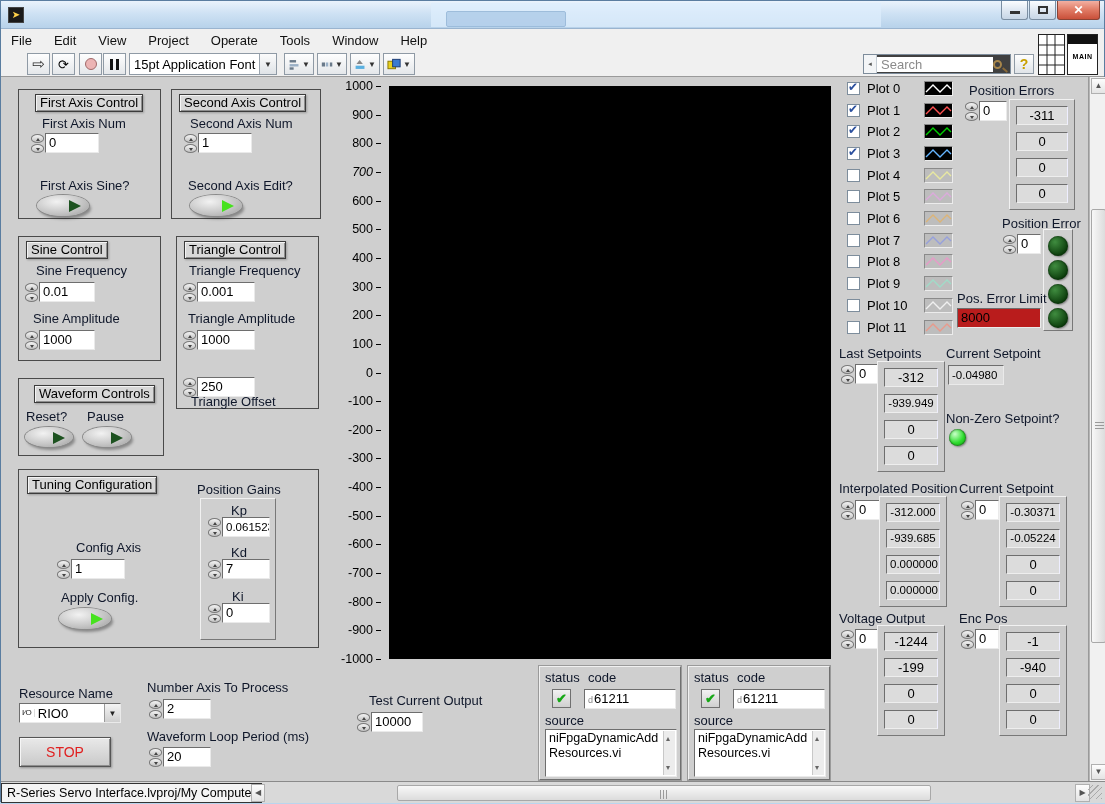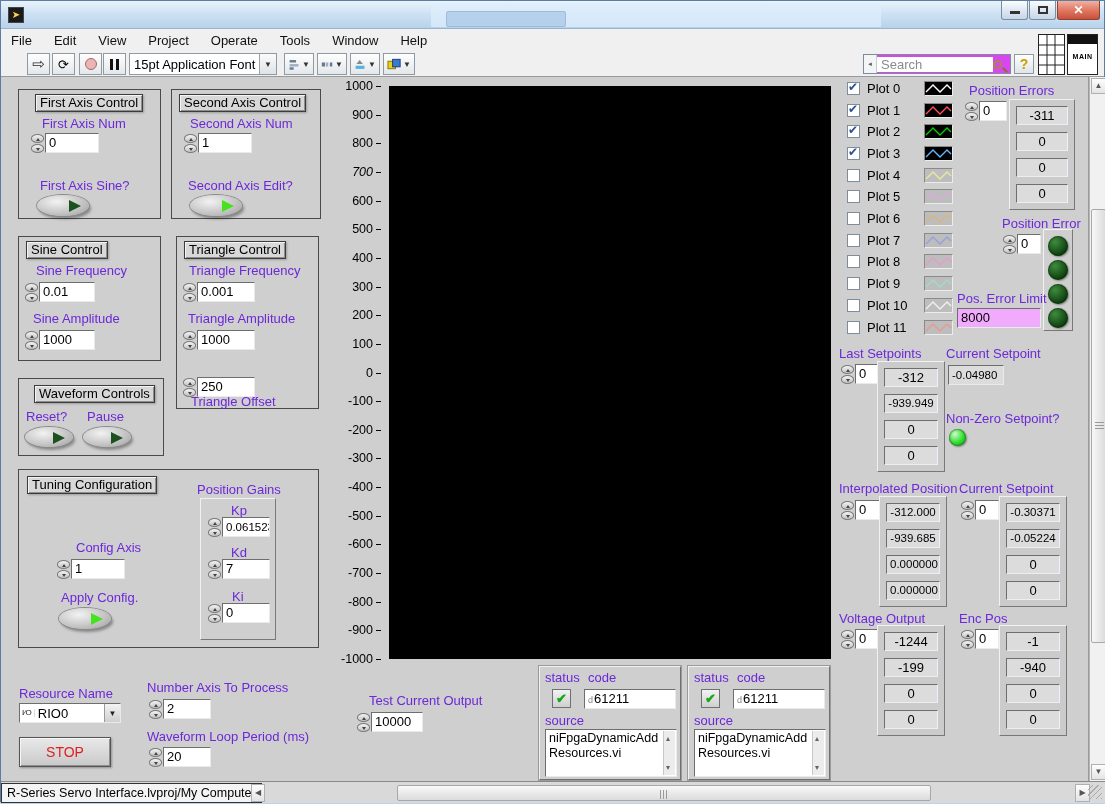--- a/index.html
+++ b/index.html
@@ -31,37 +31,37 @@
   .runarrow { font-size:15px; color:#2a2a2a; }
   .circ { width:12px; height:12px; border-radius:50%; background:#ecb4b4; border:1px solid #a06a6a; }
   .pbar { display:inline-block; width:3px; height:11px; background:#111; margin:0 1.5px; }
   .fontcombo { position:absolute; left:128px; top:2px; width:148px; height:22px; border:1px solid #8f9aa5; background:#fff;
     font-size:13px; display:flex; align-items:center; padding:0 4px; }
   .fc-drop { position:absolute; right:0; top:0; width:17px; height:20px; background:linear-gradient(#fbfbfb,#dfe3e7); border-left:1px solid #9aa4ae;
     font-size:8px; color:#333; display:flex; align-items:center; justify-content:center; }
   .tcombo { position:absolute; top:2px; height:22px; border:1px solid #8f9aa5; background:linear-gradient(#fefefe,#e4e7ea);
     display:flex; align-items:center; padding:0 3px; gap:2px; font-size:8px; color:#333; }
   .mini { width:15px; height:15px; }
-  .searchwrap { position:absolute; left:862px; top:3px; width:148px; height:20px; background:#d946ef; border:1px solid #7d8c9b; display:flex; align-items:center; }
+  .searchwrap { position:absolute; left:862px; top:3px; width:148px; height:20px; background:#404040; border:1px solid #7d8c9b; display:flex; align-items:center; }
   .sw-drop { width:13px; height:100%; border-right:1px solid #c5cdd5; background:#f3f5f7; font-size:7px; color:#555; display:flex; align-items:center; justify-content:center; }
   .searchinput { flex:1; border:none; outline:none; font-size:13px; padding:0 4px; color:#333; font-family:"Liberation Sans",sans-serif; min-width:0; }
   .searchinput::placeholder { color:#8a8a8a; }
   .mag { width:9px; height:9px; border:2px solid #a8864a; border-radius:50%; position:relative; margin-right:8px; }
   .mag::after { content:""; position:absolute; left:7px; top:7px; width:6px; height:2px; background:#8a6a38; transform:rotate(40deg); }
   .helpbtn { position:absolute; left:1013px; top:3px; width:20px; height:20px; border:1px solid #8f9aa5; background:linear-gradient(#fefefe,#e0e4e8);
     color:#c8a000; font-weight:bold; font-size:14px; text-align:center; line-height:18px; }
   .grid-icon { position:absolute; left:1037px; top:33px; width:27px; height:41px; background:#fff; border:1px solid #222; }
   .grid-icon svg { display:block; }
   .main-icon { position:absolute; left:1066px; top:33px; width:31px; height:41px; background:#fff; border:1px solid #222; }
   .main-icon .bar { height:9px; background:#111; }
   .main-icon .mtxt { font-size:7px; font-weight:bold; text-align:center; margin-top:9px; letter-spacing:.5px; }
 
   
   .panel { position:absolute; left:0; top:76px; width:1088px; height:704px; background:#cfcfcf; overflow:hidden; border-right:1px solid #9a9a9a; }
-  .lbl { position:absolute; font-size:13px; color:#6d28d9; white-space:nowrap; }
+  .lbl { position:absolute; font-size:13px; color:#0f172a; white-space:nowrap; }
   .sm { font-size:11.5px !important; }
   .gbox { position:absolute; border:1px solid #4a4a4a; }
   .chip { position:absolute; background:#d8d8d8; border:1px solid #3c3c3c; padding:0 4px; font-size:13px; height:18px; line-height:16px;
     box-shadow:inset 1px 1px 0 #f4f4f4, inset -1px -1px 0 #8e8e8e, 1px 1px 2px rgba(0,0,0,.25); white-space:nowrap; }
   .field { position:absolute; background:#fff; height:20px; font-size:13px; line-height:18px; padding:0 3px;
     border:1px solid; border-color:#6e6e6e #eaeaea #eaeaea #6e6e6e; }
   .spin { position:absolute; width:13px; height:20px; }
   .spin i { position:absolute; left:0; width:13px; height:9px; background:linear-gradient(#f4f4f4,#c2c2c2); border:1px solid #7a7a7a; border-radius:50%/45%; }
   .spin i.up { top:0; } .spin i.dn { top:10px; }
   .spin i.up::after { content:""; position:absolute; left:3.5px; top:2.5px; border-left:2.5px solid transparent; border-right:2.5px solid transparent; border-bottom:3.5px solid #444; }
@@ -478,21 +478,21 @@
         <i class="dn"></i>
       </span>
     <span class="field" style="left:1016px;top:157px;width:24px;">0</span>
     <div class="gframe" style="left:1042px;top:152px;width:30px;height:102px;">
       <span class="led" style="left:4px;top:6px;width:20px;height:20px;"></span>
       <span class="led" style="left:4px;top:30px;width:20px;height:20px;"></span>
       <span class="led" style="left:4px;top:54px;width:20px;height:20px;"></span>
       <span class="led" style="left:4px;top:78px;width:20px;height:20px;"></span>
     </div>
     <span class="lbl" style="left:956px;top:214px;">Pos. Error Limit</span>
-    <span class="field" style="left:956px;top:231px;width:84px;background:#f0abfc;">8000</span>
+    <span class="field" style="left:956px;top:231px;width:84px;background:#b91c1c;">8000</span>
 
     <span class="lbl" style="left:838px;top:269px;">Last Setpoints</span>
     <span class="spin" style="left:840px;top:288px;">
         <i class="up"></i>
         <i class="dn"></i>
       </span>
     <span class="field" style="left:854px;top:287px;width:30px;">0</span>
     <div class="arrframe" style="left:876px;top:284px;width:68px;">
       <div class="ibox">-312</div>
       <div class="ibox sm">-939.949</div>

